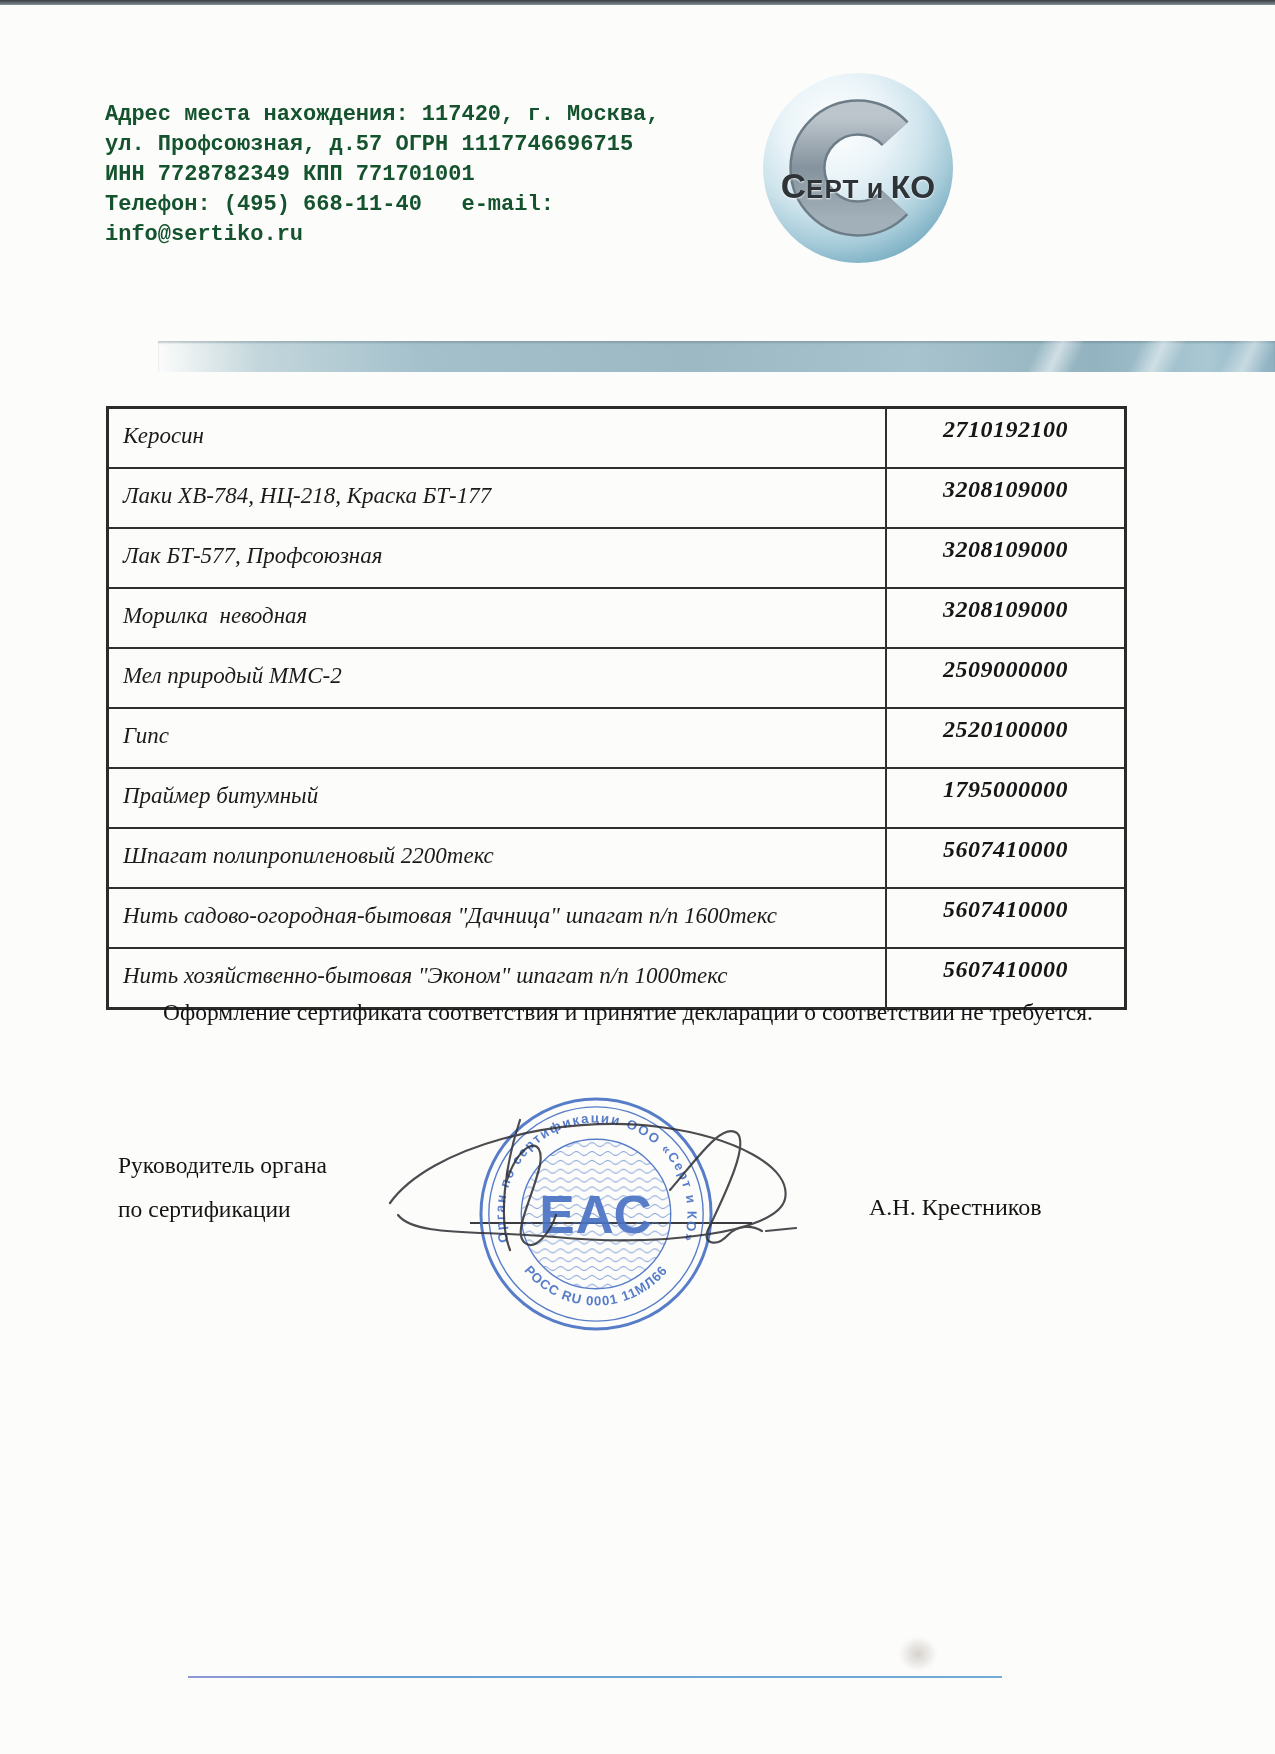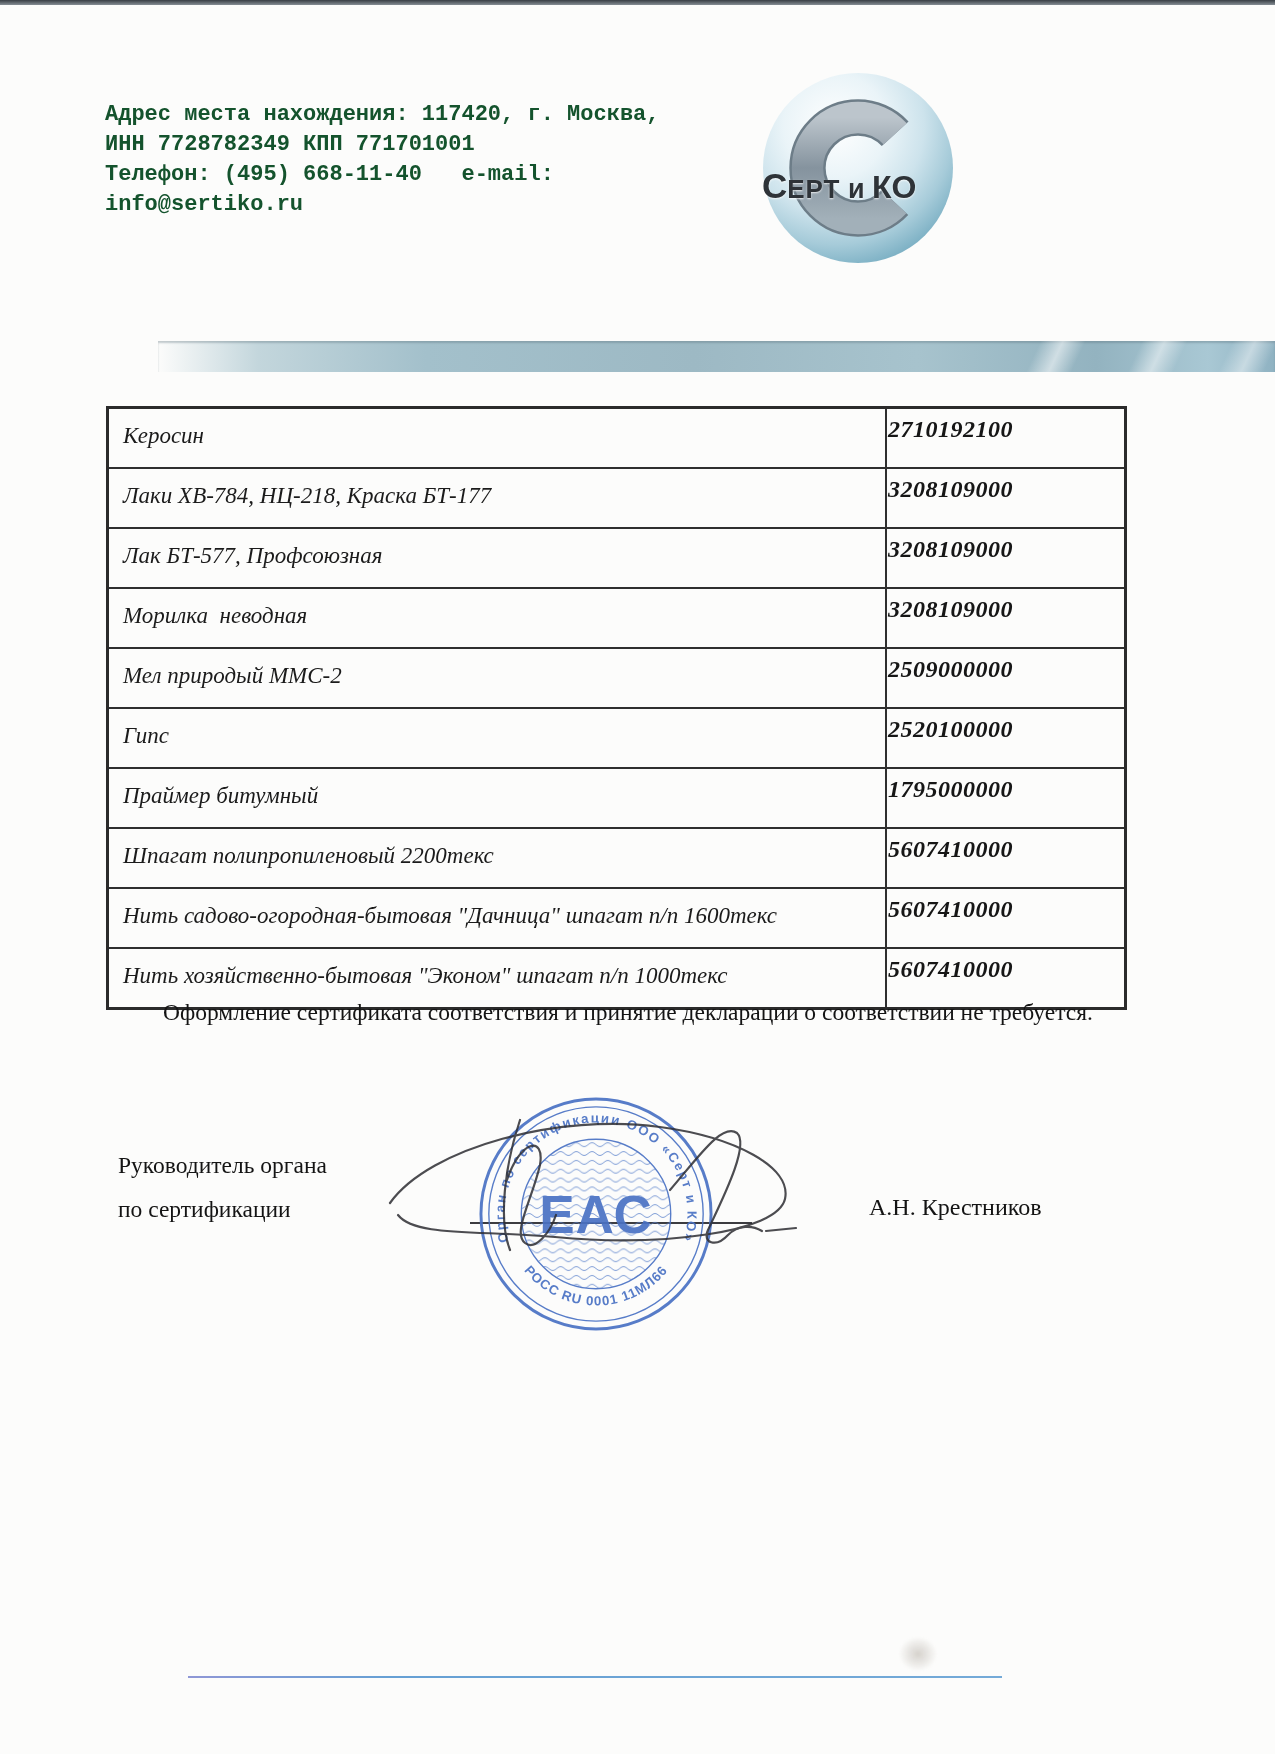--- a/index.html
+++ b/index.html
@@ -9,21 +9,21 @@
   }
   .topline{position:absolute;top:0;left:0;width:100%;height:5px;
     background:linear-gradient(to bottom,#383e44,#868e95);}
   .header-block{position:absolute;left:105px;top:100px;
     font-family:"Liberation Mono",monospace;font-weight:bold;font-size:22px;
     line-height:30px;color:#14532d;}
   .header-block div{white-space:pre;}
   
   .logo{position:absolute;left:762px;top:72px;width:192px;height:192px;}
   .logo svg{position:absolute;left:0;top:0;}
-  .logo-text{position:absolute;left:0;top:94px;width:192px;text-align:left;
+  .logo-text{position:absolute;left:0;top:94px;width:192px;text-align:center;
     font-family:"Liberation Sans",sans-serif;font-weight:bold;color:#2e3338;
     text-shadow:0 1px 2px rgba(255,255,255,.8);white-space:nowrap;}
   .logo-text .l-big{font-size:35px;}
   .logo-text .l-sm{font-size:26px;letter-spacing:1px;}
   .logo-text .l-mid{font-size:27px;padding:0 3px;}
   .logo-text .l-ko{font-size:32px;}
   
   .bar{position:absolute;left:158px;top:341px;width:1117px;height:31px;
     background:linear-gradient(to right,rgba(255,255,255,0) 0%,#c3d6dc 9%,
       #a3c0cb 24%,#9db9c4 48%,#a7c3cd 68%,#93b3c0 84%,#a9c8d4 94%,#8fb2c2 100%);
@@ -32,21 +32,21 @@
     background:linear-gradient(115deg,transparent 78%,rgba(255,255,255,.55) 80%,
       transparent 82%,transparent 87%,rgba(255,255,255,.5) 89%,transparent 91%,
       transparent 95%,rgba(255,255,255,.45) 97%,transparent 99%);}
   
   table.codes{position:absolute;left:106px;top:406px;width:1021px;
     border-collapse:collapse;table-layout:fixed;border:3px solid #2b2b2b;}
   table.codes td{border:2px solid #2f2f2f;height:50px;overflow:hidden;}
   td.td-name{width:752px;font-style:italic;font-size:23px;color:#1b1b1b;
     padding:0 10px 4px 14px;vertical-align:middle;white-space:pre-wrap;}
   td.td-code{font-style:italic;font-weight:bold;font-size:24px;color:#161616;
-    text-align:left;vertical-align:top;padding-top:7px;letter-spacing:.5px;}
+    text-align:center;vertical-align:top;padding-top:7px;letter-spacing:.5px;}
   
   .paragraph{position:absolute;left:117px;top:993px;width:1002px;
     font-size:23.5px;line-height:38px;text-align:justify;text-indent:46px;}
   .role-1{position:absolute;left:118px;top:1152px;font-size:23.5px;}
   .role-2{position:absolute;left:118px;top:1196px;font-size:23.5px;}
   .signer-name{position:absolute;left:869px;top:1194px;font-size:24px;}
   .sig-line{position:absolute;left:470px;top:1222px;width:282px;height:2px;
     background:#3c3c40;}
   .stamp{position:absolute;left:478px;top:1096px;width:236px;height:236px;}
   .signature{position:absolute;left:360px;top:1085px;width:460px;height:190px;}
@@ -59,20 +59,21 @@
 </style>
 </head>
 <body>
 
 <div class="page">
 
   <div class="topline"></div>
 
   <div class="header-block">
     <div>Адрес места нахождения: 117420, г. Москва,</div>
+    <div>ул. Профсоюзная, д.57 ОГРН 1117746696715</div>
     <div>ИНН 7728782349 КПП 771701001</div>
     <div>Телефон: (495) 668-11-40   e-mail:</div>
     <div>info@sertiko.ru</div>
   </div>
 
   <div class="logo">
     <svg width="192" height="192" viewBox="0 0 190 190">
       <defs>
         <radialGradient id="sphere" cx="38%" cy="28%" r="78%">
           <stop offset="0" stop-color="#ffffff"></stop>

